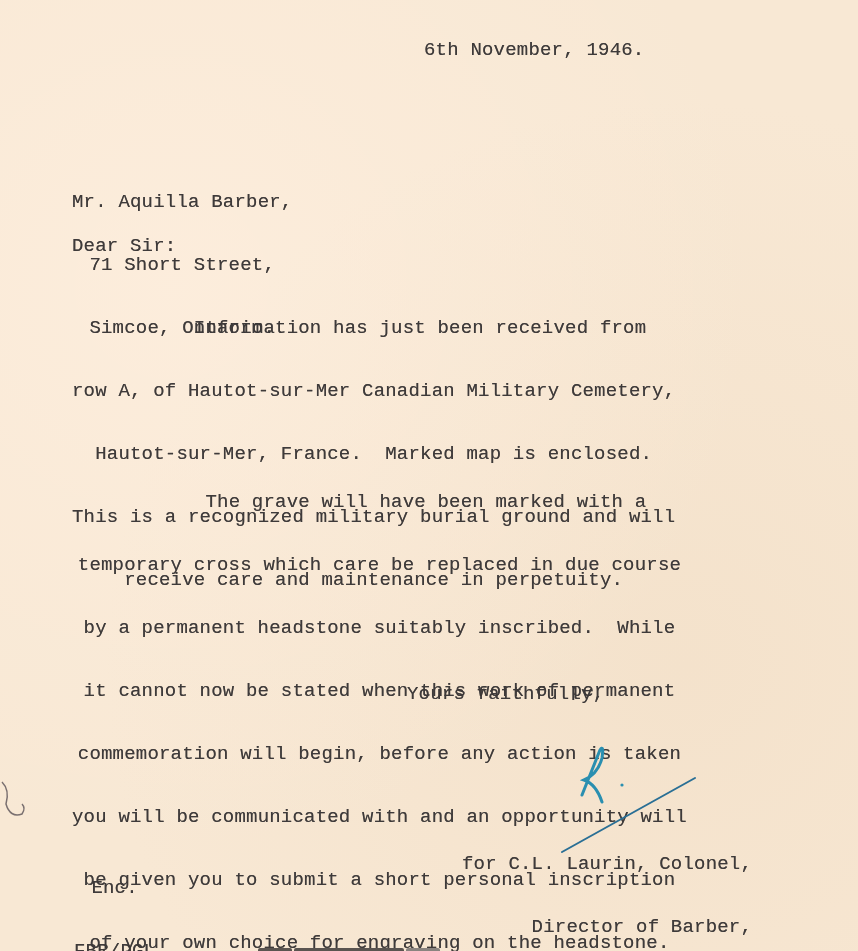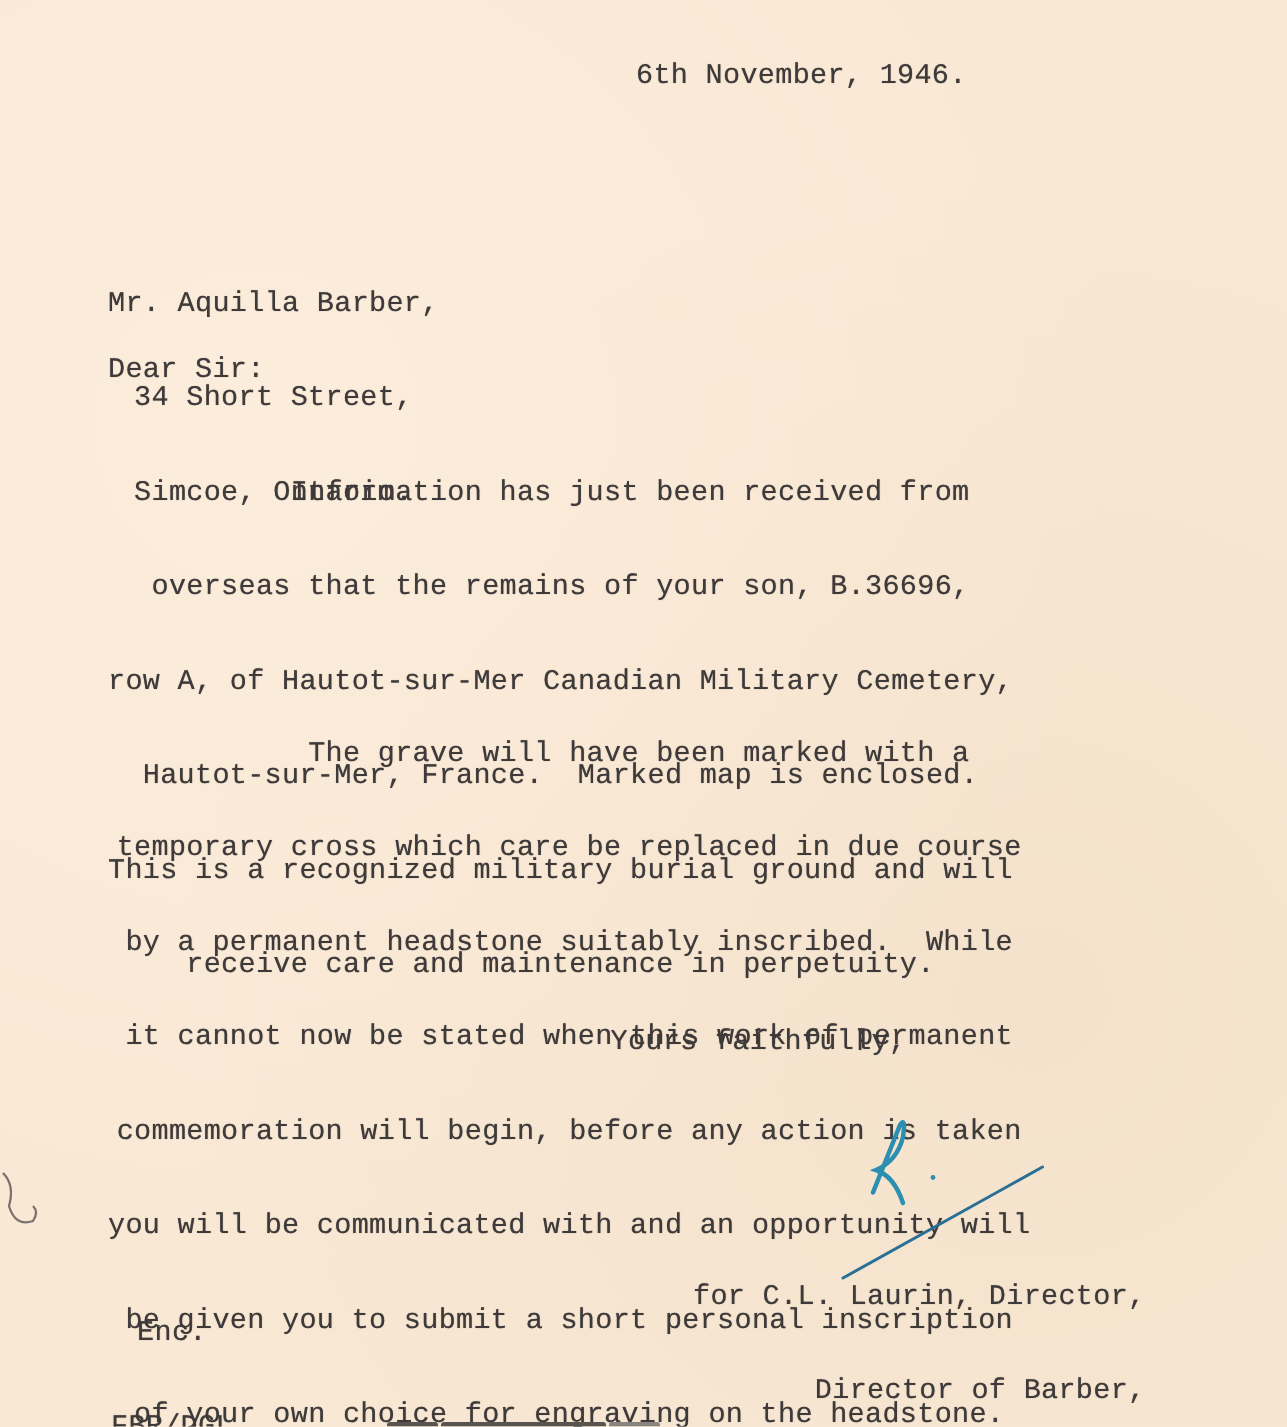--- a/index.html
+++ b/index.html
@@ -36,29 +36,28 @@
   #viewer-toolbar { position: absolute; left: 258px; bottom: 0; height: 3px; display: flex; gap: 2px; }
   #viewer-toolbar div { background: #5a5450; height: 3px; border-radius: 2px 2px 0 0; }
 </style>
 </head>
 <body>
 
 <div id="date" class="typed">6th November, 1946.</div>
 
 <div id="address" class="typed">
   <span class="line">Mr. Aquilla Barber,</span>
-  <span class="line">34 Short Street,</span>
+  <span class="line">71 Short Street,</span>
   <span class="line">Simcoe, Ontario.</span>
 </div>
 
 <div id="salutation" class="typed">Dear Sir:</div>
 
 <div id="para1" class="typed">
   <span class="line">        Information has just been received from</span>
-  <span class="line">overseas that the remains of your son, B.36696,</span>
   <span class="line">row A, of Hautot-sur-Mer Canadian Military Cemetery,</span>
   <span class="line">Hautot-sur-Mer, France.  Marked map is enclosed.</span>
   <span class="line">This is a recognized military burial ground and will</span>
   <span class="line">receive care and maintenance in perpetuity.</span>
 </div>
 
 <div id="para2" class="typed">
   <span class="line">        The grave will have been marked with a</span>
   <span class="line">temporary cross which care be replaced in due course</span>
   <span class="line">by a permanent headstone suitably inscribed.  While</span>
@@ -73,21 +72,21 @@
 
 <div id="closing" class="typed">Yours faithfully,</div>
 
 <svg id="signature-mark" viewBox="0 0 150 120">
   <path d="M22 55 L40 10 Q44 4 42 18 Q38 34 24 40 Q36 44 42 62" fill="none" stroke="#2a8fb0" stroke-width="3" stroke-linecap="round"></path>
   <circle cx="62" cy="45" r="1.6" fill="#2a8fb0"></circle>
   <path d="M2 112 L135 38" fill="none" stroke="#2a6f95" stroke-width="2" stroke-linecap="round"></path>
 </svg>
 
 <div id="signature-block" class="typed">
-  <span class="sig-line">for C.L. Laurin, Director,</span>
+  <span class="sig-line">for C.L. Laurin, Colonel,</span>
   <span class="sig-line">Director of Barber,</span>
   
 </div>
 
 <div id="enclosure" class="typed">
   <span class="line">Enc.</span>
   <span class="line">FBR/DGL</span>
 </div>
 
 <svg id="margin-mark" viewBox="0 0 30 60">

